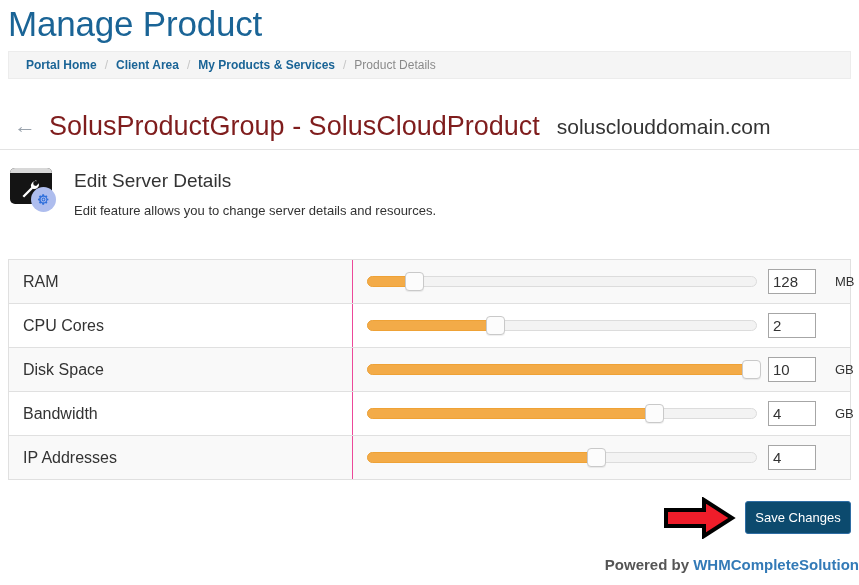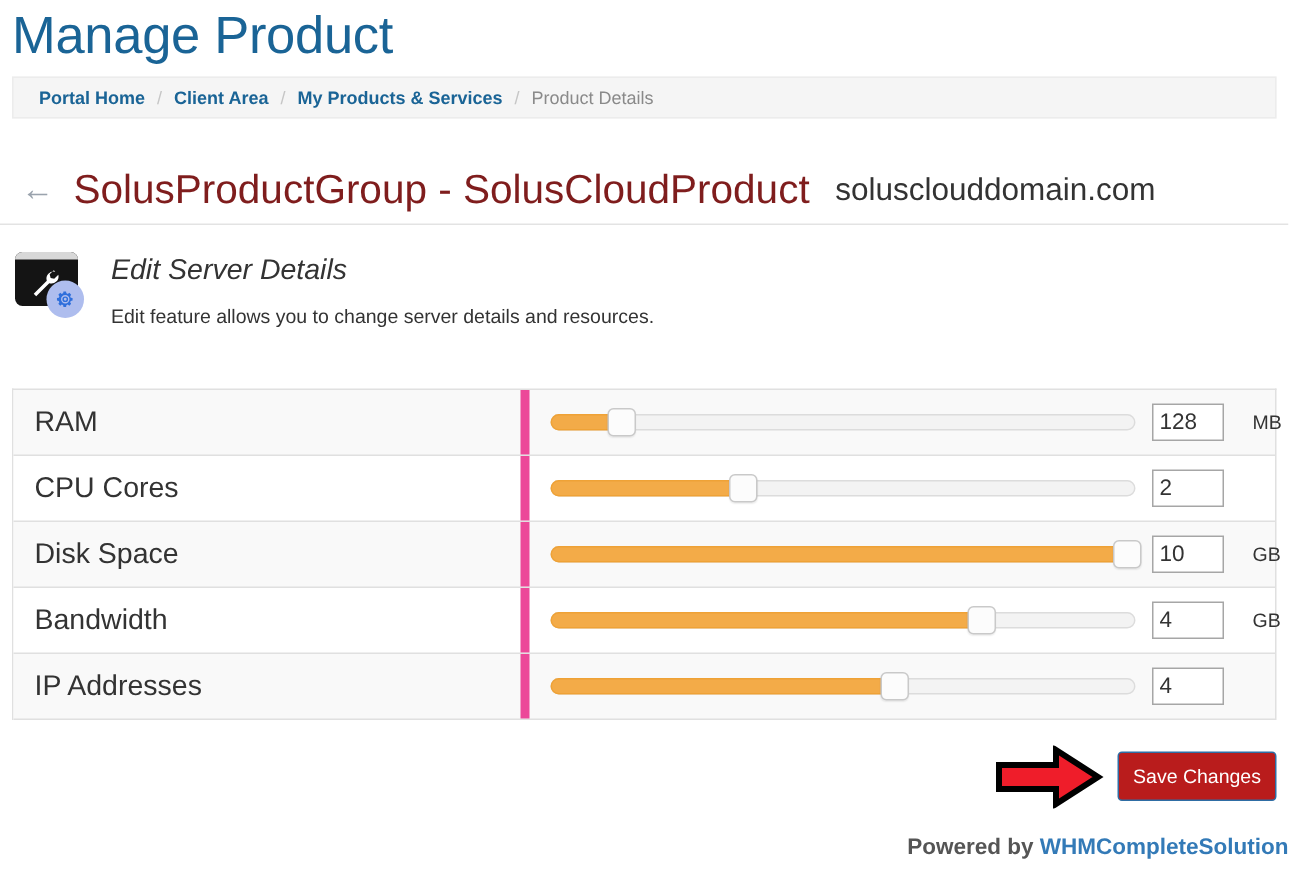--- a/index.html
+++ b/index.html
@@ -75,21 +75,21 @@
     width: 22px; height: 22px;
   }
   .icon-gear-badge {
     position: absolute; left: 21px; top: 19px;
     width: 25px; height: 25px; border-radius: 50%;
     background: #aebdee;
     display: flex; align-items: center; justify-content: center;
   }
   .feature-title {
     position: absolute; left: 64px; top: 4px;
-    font-size: 19px; color: #333; font-weight: 400; white-space: nowrap; font-style: italic;
+    font-size: 19px; color: #333; font-weight: 400; white-space: nowrap;
   }
   .feature-desc {
     position: absolute; left: 64px; top: 37px;
     font-size: 13px; color: #333; white-space: nowrap;
   }
 
   
   .res-table {
     position: absolute; left: 8px; top: 259px;
     width: 843px;
@@ -101,22 +101,22 @@
     height: 44px;
     border-bottom: 1px solid #e0e0e0;
     background: #ffffff;
   }
   .res-row.odd { background: #f9f9f9; }
 
   .res-label {
     width: 344px; flex: 0 0 344px; height: 100%;
     display: flex; align-items: center;
     padding-left: 14px;
-    border-right: 6px solid #ec4899;
-    font-size: 19px; color: #333;
+    border-right: 1px solid #ec4899;
+    font-size: 16px; color: #333;
   }
   .res-control {
     flex: 1; height: 100%;
     display: flex; align-items: center;
     padding-left: 14px;
   }
 
   .slider {
     position: relative;
     width: 390px; height: 11px;
@@ -154,21 +154,21 @@
     outline: none;
   }
   .res-unit {
     margin-left: 19px; font-size: 13px; color: #333; white-space: nowrap;
   }
 
   
   .save-btn {
     position: absolute; left: 745px; top: 501px;
     width: 106px; height: 33px;
-    background: #b91c1c; border: 1px solid #2e6da4;
+    background: #0c4a6e; border: 1px solid #2e6da4;
     border-radius: 3px;
     color: #fff; font-size: 13px;
     font-family: "Liberation Sans", sans-serif;
     cursor: pointer;
   }
 
   .red-arrow {
     position: absolute; left: 662px; top: 497px;
     width: 74px; height: 42px;
   }

